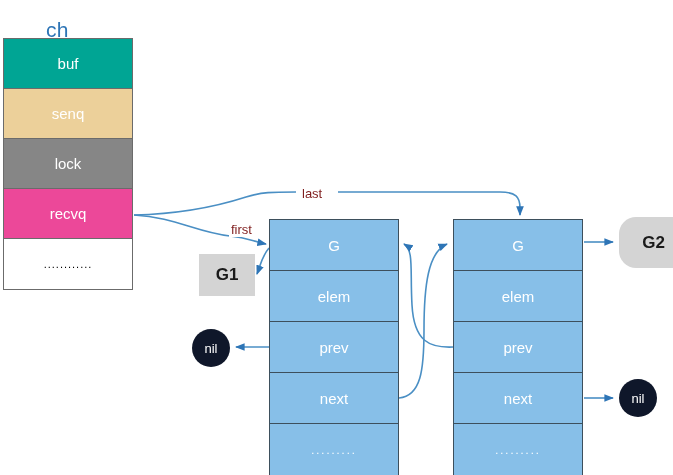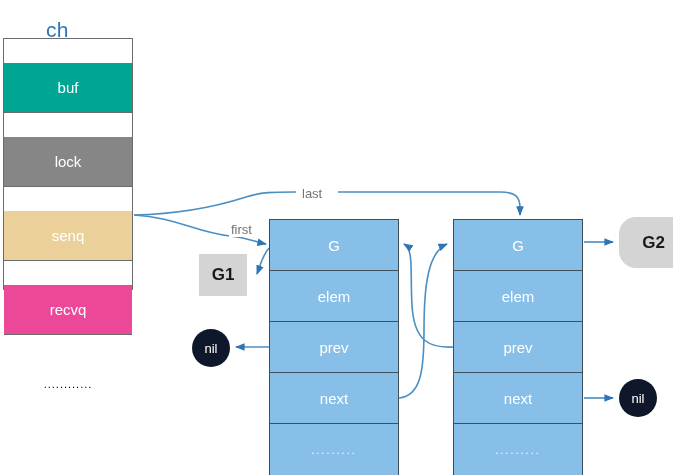--- a/index.html
+++ b/index.html
@@ -46,21 +46,20 @@
   }
   .ch-row {
     height: 50px;
     box-sizing: border-box;
     display: flex;
     align-items: center;
     justify-content: center;
     color: #ffffff;
     font-size: 15px;
     border-bottom: 1px solid #6b6b6b;
-    margin-top: 24px;
   }
   .ch-row:last-child { border-bottom: none; }
   .ch-row.buf   { background: #00a594; }
   .ch-row.lock  { background: #868686; }
   .ch-row.senq  { background: #ecd09a; }
   .ch-row.recvq { background: #ec4899; }
   .ch-row.etc   { background: #ffffff; color: #000000; font-size: 11px; letter-spacing: 1px; }
 
   
   .g-box {
@@ -90,41 +89,41 @@
   .gray-box {
     position: absolute;
     background: #d4d4d4;
     display: flex;
     align-items: center;
     justify-content: center;
     color: #1a1a1a;
     font-size: 17px;
     font-weight: 700;
   }
-  .gray-box.g1 { left: 199px; top: 254px; width: 48px; height: 42px; }
+  .gray-box.g1 { left: 199px; top: 254px; width: 56px; height: 42px; }
   .gray-box.g2 { left: 619px; top: 217px; width: 69px; height: 51px; border-radius: 17px; }
 
   
   .nil-circle {
     position: absolute;
     border-radius: 50%;
     background: #0f172a;
     display: flex;
     align-items: center;
     justify-content: center;
     color: #ffffff;
     font-size: 13px;
   }
   .nil-circle.left  { left: 192px; top: 329px; width: 38px; height: 38px; }
   .nil-circle.right { left: 619px; top: 379px; width: 38px; height: 38px; }
 
   
   .edge-label {
     position: absolute;
-    color: #737373;
+    color: #7f1d1d;
     font-size: 13px;
     background: #ffffff;
     padding: 0 2px;
   }
   .edge-label.last  { left: 300px; top: 186px; }
   .edge-label.first { left: 229px; top: 222px; text-align: center; }
 </style>
 </head>
 <body>
 
@@ -155,22 +154,22 @@
       <path d="M 399 398 C 421 396, 424 370, 424 330 C 424 286, 428 252, 447 244" marker-end="url(#arrow)"></path>
 
       <path d="M 453 347 C 430 348, 414 342, 412 305 C 410 270, 414 250, 404 244" marker-end="url(#arrow)"></path>
     </g>
   </svg>
 
   <div class="ch-title">ch</div>
 
   <div class="ch-box">
     <div class="ch-row buf">buf</div>
+    <div class="ch-row senq">senq</div>
     <div class="ch-row lock">lock</div>
-    <div class="ch-row senq">senq</div>
     <div class="ch-row recvq">recvq</div>
     <div class="ch-row etc">............</div>
   </div>
 
   <div class="g-box left">
     <div class="g-row">G</div>
     <div class="g-row">elem</div>
     <div class="g-row">prev</div>
     <div class="g-row">next</div>
     <div class="g-row dots">.........</div>

